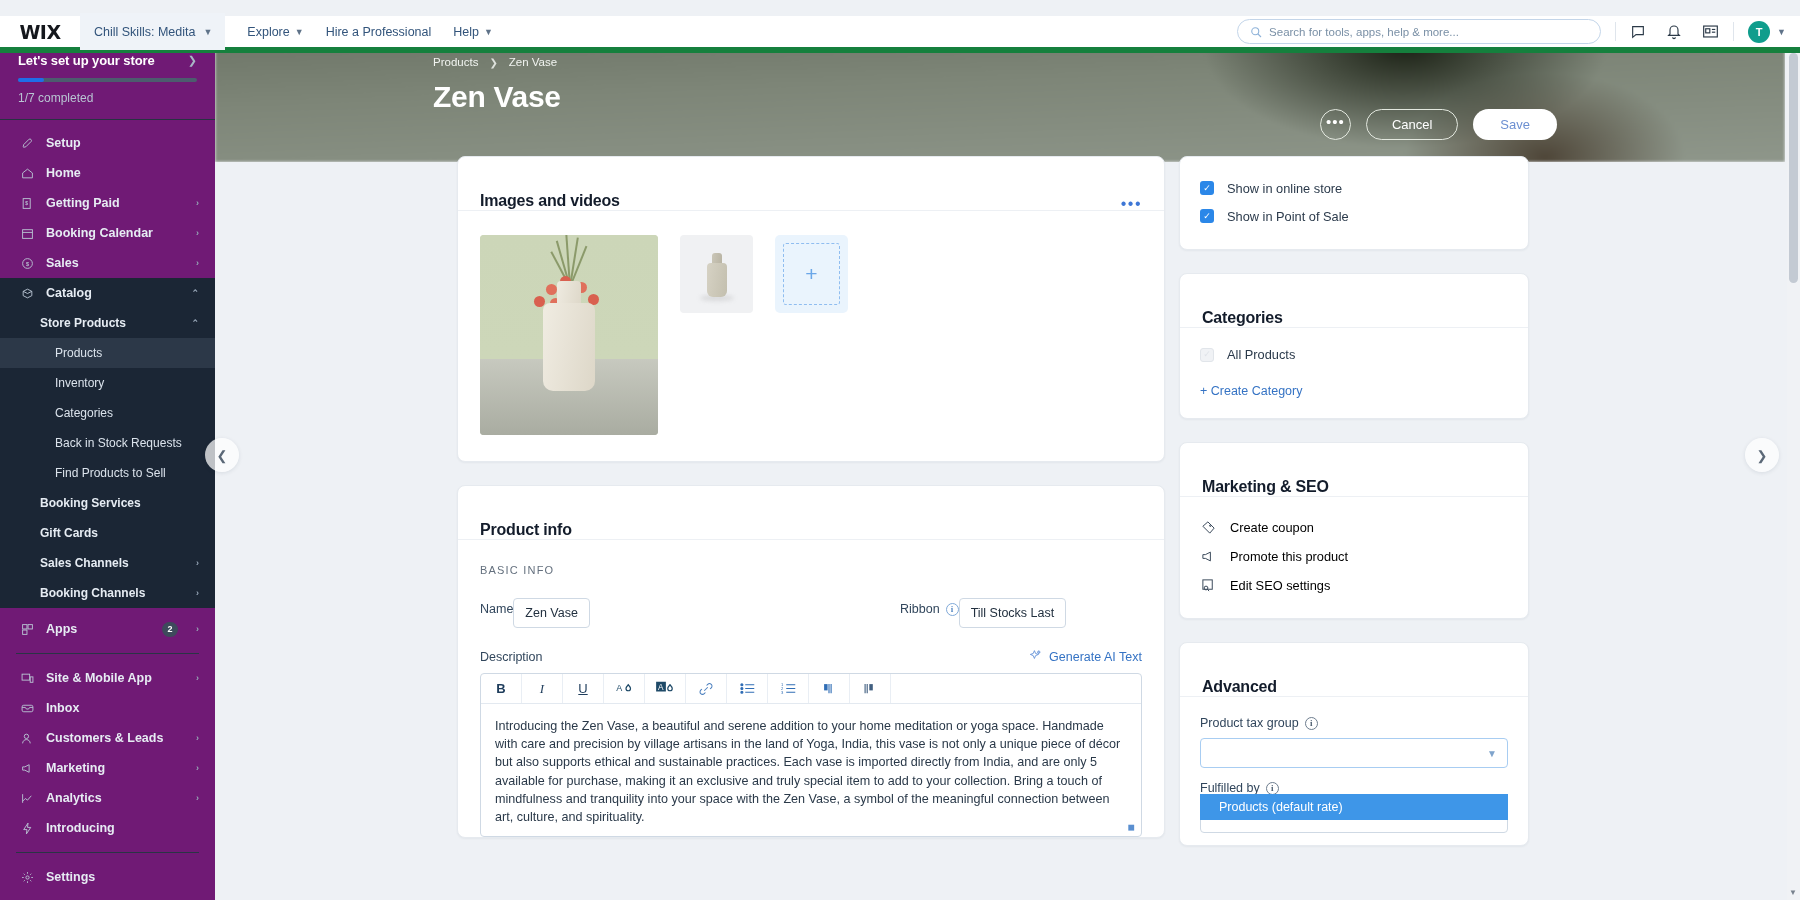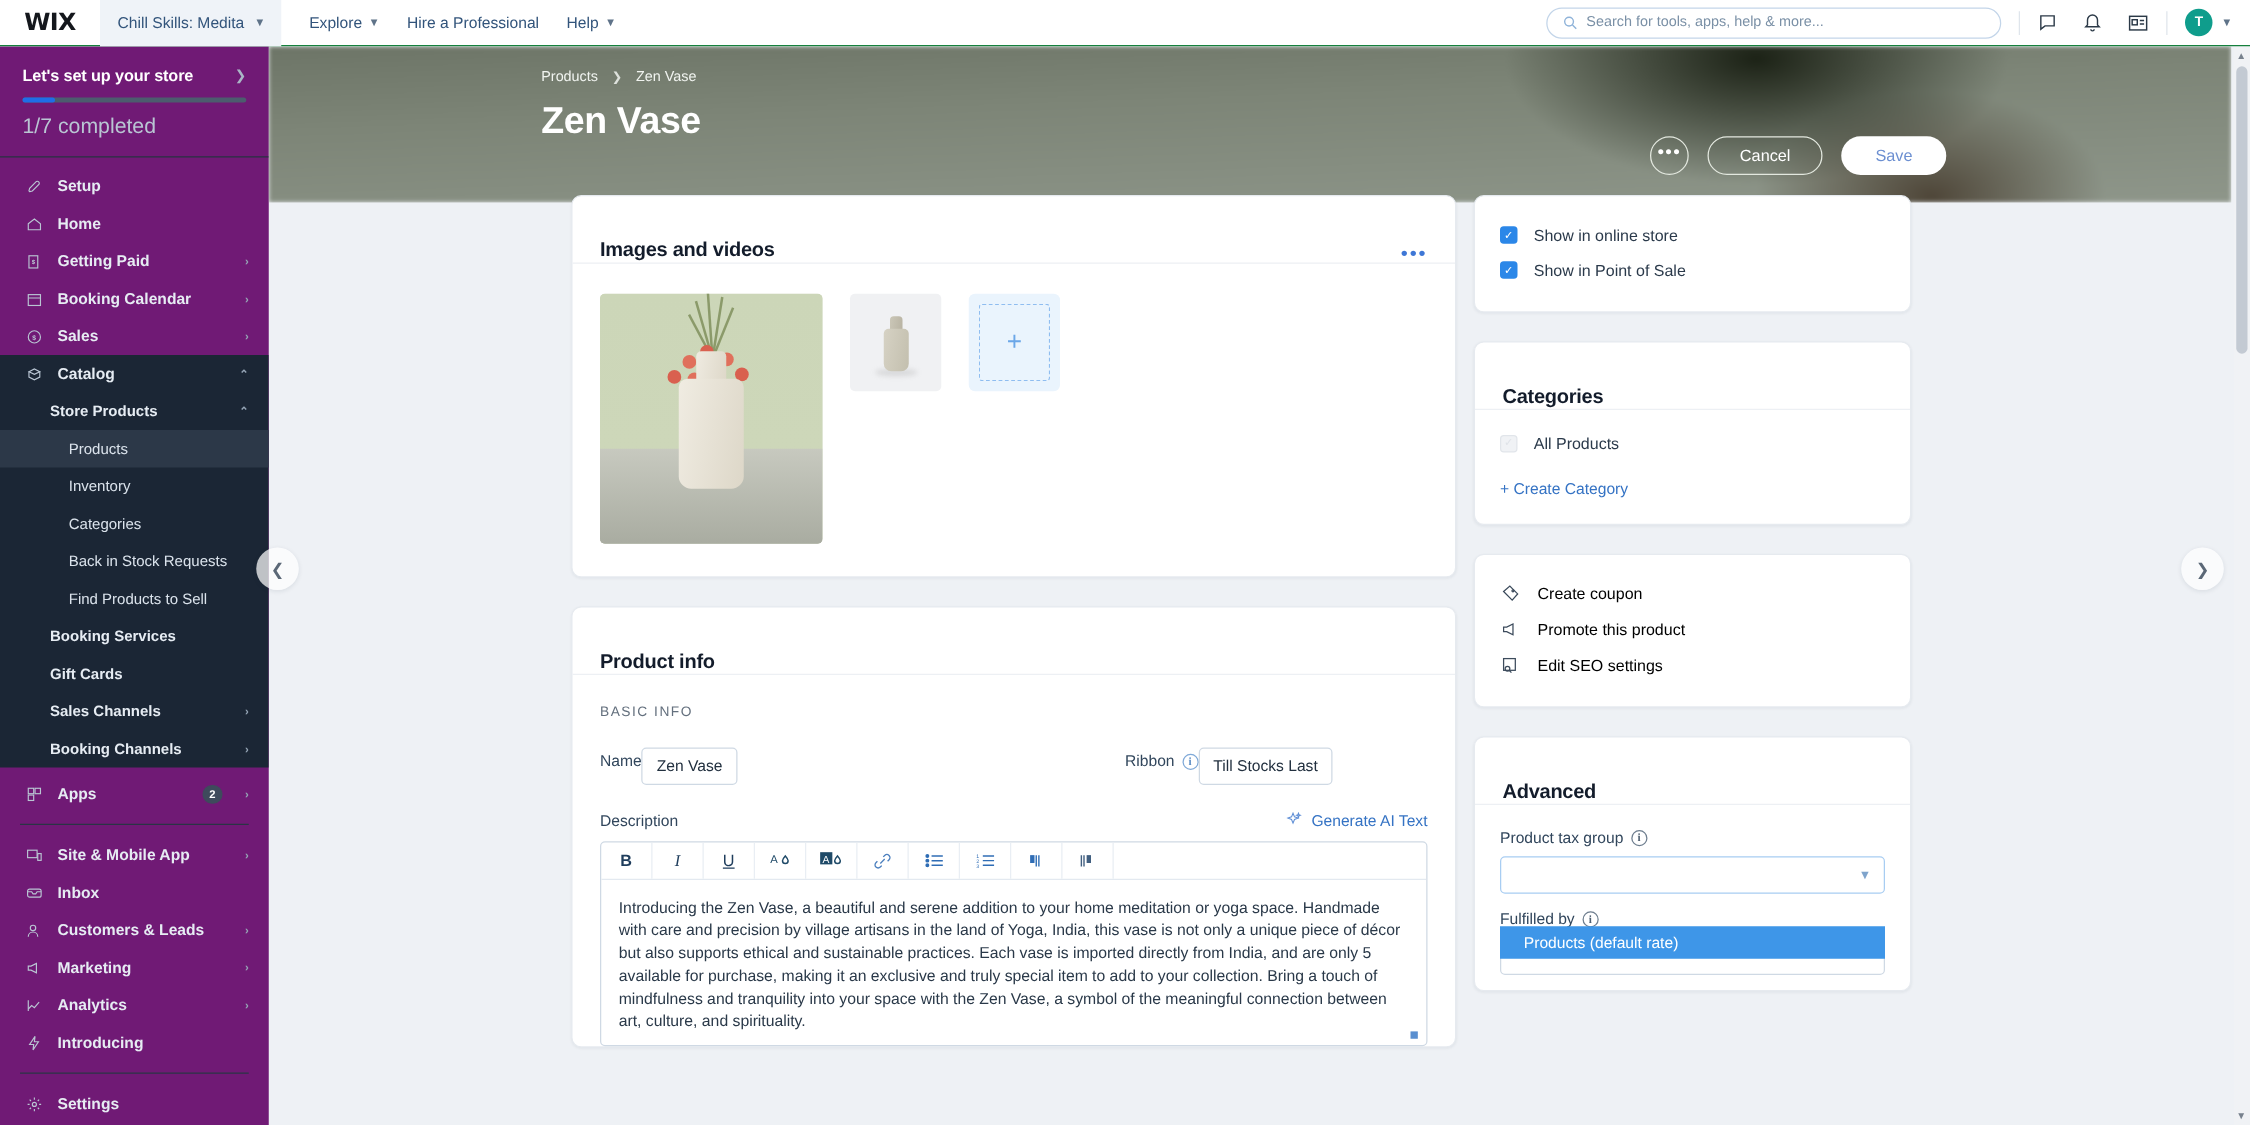--- a/index.html
+++ b/index.html
@@ -6,22 +6,22 @@
   html, body {
     width: 1800px; height: 900px;
     font-family: "Liberation Sans", sans-serif;
     background: #eef1f5;
     overflow: hidden;
   }
   .app { position: relative; width: 1800px; height: 900px; }
 
   
   .topbar {
-    position: absolute; top: 0; left: 0; width: 1800px; height: 37px;
-    background: #fff; border-bottom: 1px solid #15803d;
+    position: absolute; top: 16px; left: 0; width: 1800px; height: 37px;
+    background: #fff; border-bottom: 6px solid #15803d;
     display: flex; align-items: center; z-index: 40;
   }
   .wix-logo {
     width: 80px; text-align: center; font-size: 19px; font-weight: 700;
     letter-spacing: -0.5px; color: #14171c; font-family: "DejaVu Sans", sans-serif;
   }
   .site-selector {
     height: 37px; display: flex; align-items: center; gap: 8px;
     padding: 0 13px 0 14px; background: #eff3f8; font-size: 12.5px; color: #32547b;
   }
@@ -55,21 +55,21 @@
     background: #701a75; color: #e3e9f0; overflow: hidden;
   }
   .setup-block { padding: 16px 18px 14px 18px; border-bottom: 1px solid #273241; }
   .setup-head { display: flex; align-items: center; justify-content: space-between; }
   .setup-title { font-size: 13px; font-weight: 700; color: #fff; letter-spacing: -0.1px;}
   .setup-head .cv { font-size: 11px; color: #a9b6c6; }
   .progress-track {
     margin-top: 10px; height: 4px; border-radius: 3px; background: #4c5c6e; width: 100%;
   }
   .progress-fill { height: 4px; border-radius: 3px; background: #1f6ee8; width: 14.3%; }
-  .setup-sub { margin-top: 9px; font-size: 17px; color: #b9c5d3; }
+  .setup-sub { margin-top: 9px; font-size: 12px; color: #b9c5d3; }
 
   .nav { padding-top: 8px; }
   .nav-item {
     height: 30px; display: flex; align-items: center; padding: 0 16px 0 20px;
     font-size: 12.5px; color: #e6ecf3; font-weight: 600; gap: 11px;
   }
   .nav-item .nico { width: 15px; display: flex; justify-content: center; color: #b9c5d3; }
   .nav-item .lbl { flex: 1; }
   .nav-item .chev { font-size: 9px; color: #96a5b6; }
   .nav-item.sub { padding-left: 40px; font-weight: 600; font-size: 12px; }
@@ -716,20 +716,23 @@
         <div class="cat-body">
           <div class="cat-row">
             <span class="chk off">✓</span>
             <span class="chk-lbl">All Products</span>
           </div>
           <span class="link-blue">+ Create Category</span>
         </div>
       </div>
 
       <div class="card" style="margin-top:23px;">
+        <div class="card-head">
+          <span class="card-title">Marketing &amp; SEO</span>
+        </div>
         <div class="mk-body">
           <div class="mk-row">
             <span class="mk-ico">
               <svg width="15" height="15" viewBox="0 0 24 24" fill="none" stroke="currentColor" stroke-width="1.6">
                   <path d="M3 10l8-7 10 10-7 8z"></path>
                   <circle cx="15" cy="9" r="1.3"></circle>
                 </svg>
             </span>
             <span class="mk-lbl">Create coupon</span>
           </div>

